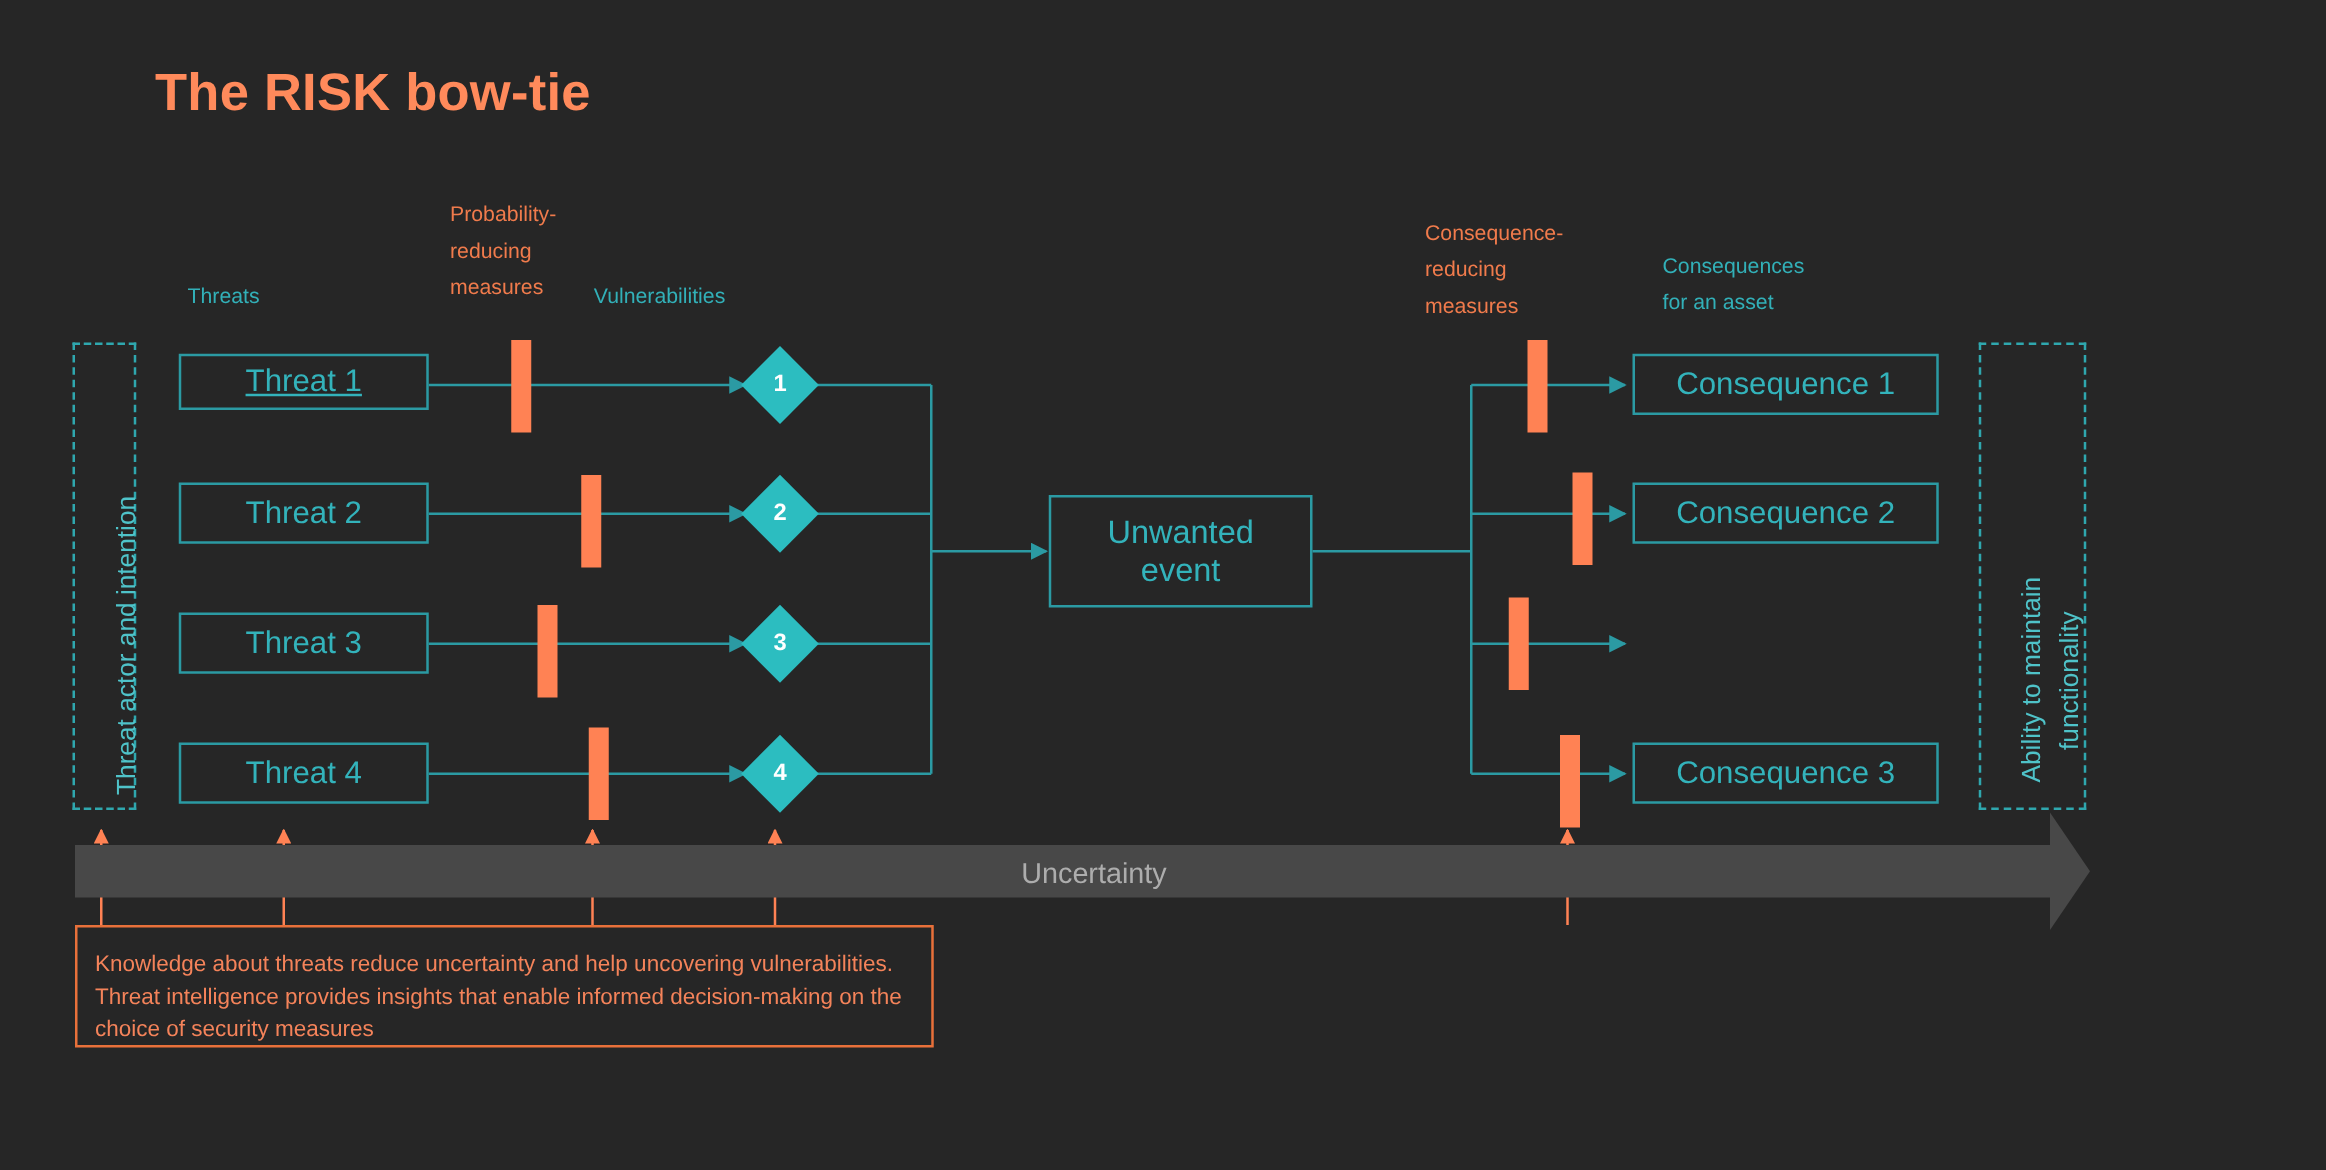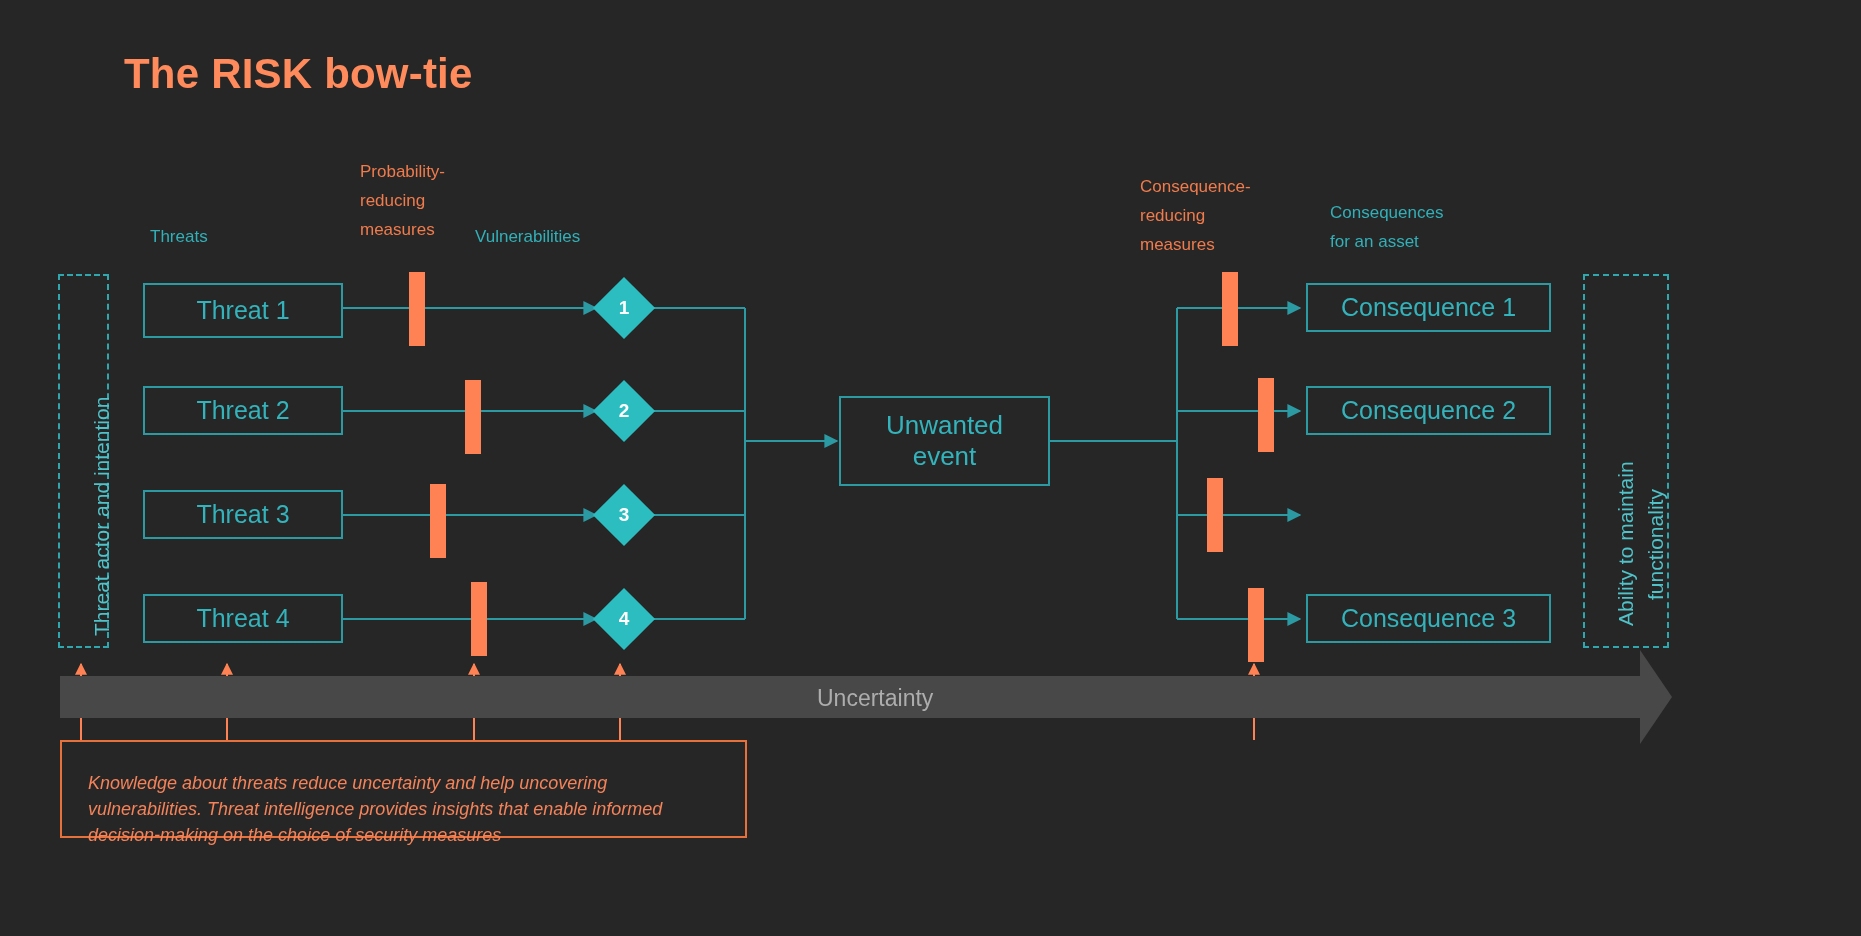--- a/index.html
+++ b/index.html
@@ -72,21 +72,21 @@
     position:absolute;color:#ADADAD;font-size:23px;white-space:nowrap;
   }
 
   
   .note{
     position:absolute;box-sizing:border-box;
     border:2px solid #E8703A;background:transparent;
     color:#F4835A;font-size:18px;line-height:26px;
     padding:16px 14px 10px 14px;
   }
-  .note p{margin:12px;font-style:italic;}
+  .note p{margin:0;}
 </style>
 </head>
 <body>
 
 <div id="stage">
 
   <div class="title">The RISK bow-tie</div>
 
   <div class="colhead teal" style="left:150px;top:222px;width:130px;">Threats</div>
 
@@ -150,21 +150,21 @@
     </g>
 
     <line x1="1254" y1="740" x2="1254" y2="664" stroke="#FF8254" stroke-width="2" fill="none" marker-end="url(#ar-orange)"></line>
 
     <path d="M1640,676 L1640,650 L1672,697 L1640,744 L1640,718 Z" fill="#484848"></path>
   </svg>
 
   <div class="dashbox" style="left:58px;top:274px;width:51px;height:374px;"></div>
   <div class="vlabel" style="left:90px;top:636px;transform:rotate(-90deg);">Threat actor and intention</div>
 
-  <div class="nodebox" style="left:143px;top:283px;width:200px;height:55px;">Threat 1</div>
+  <div class="nodebox" style="left:143px;top:283px;width:200px;height:45px;text-decoration:underline;">Threat 1</div>
   <div class="nodebox" style="left:143px;top:386px;width:200px;height:49px;">Threat 2</div>
   <div class="nodebox" style="left:143px;top:490px;width:200px;height:49px;">Threat 3</div>
   <div class="nodebox" style="left:143px;top:594px;width:200px;height:49px;">Threat 4</div>
 
   <div class="bar" style="left:409px;top:272px;width:16px;height:74px;"></div>
   <div class="bar" style="left:465px;top:380px;width:16px;height:74px;"></div>
   <div class="bar" style="left:430px;top:484px;width:16px;height:74px;"></div>
   <div class="bar" style="left:471px;top:582px;width:16px;height:74px;"></div>
 
   <div class="diamond" style="left:602px;top:286px;"></div>

